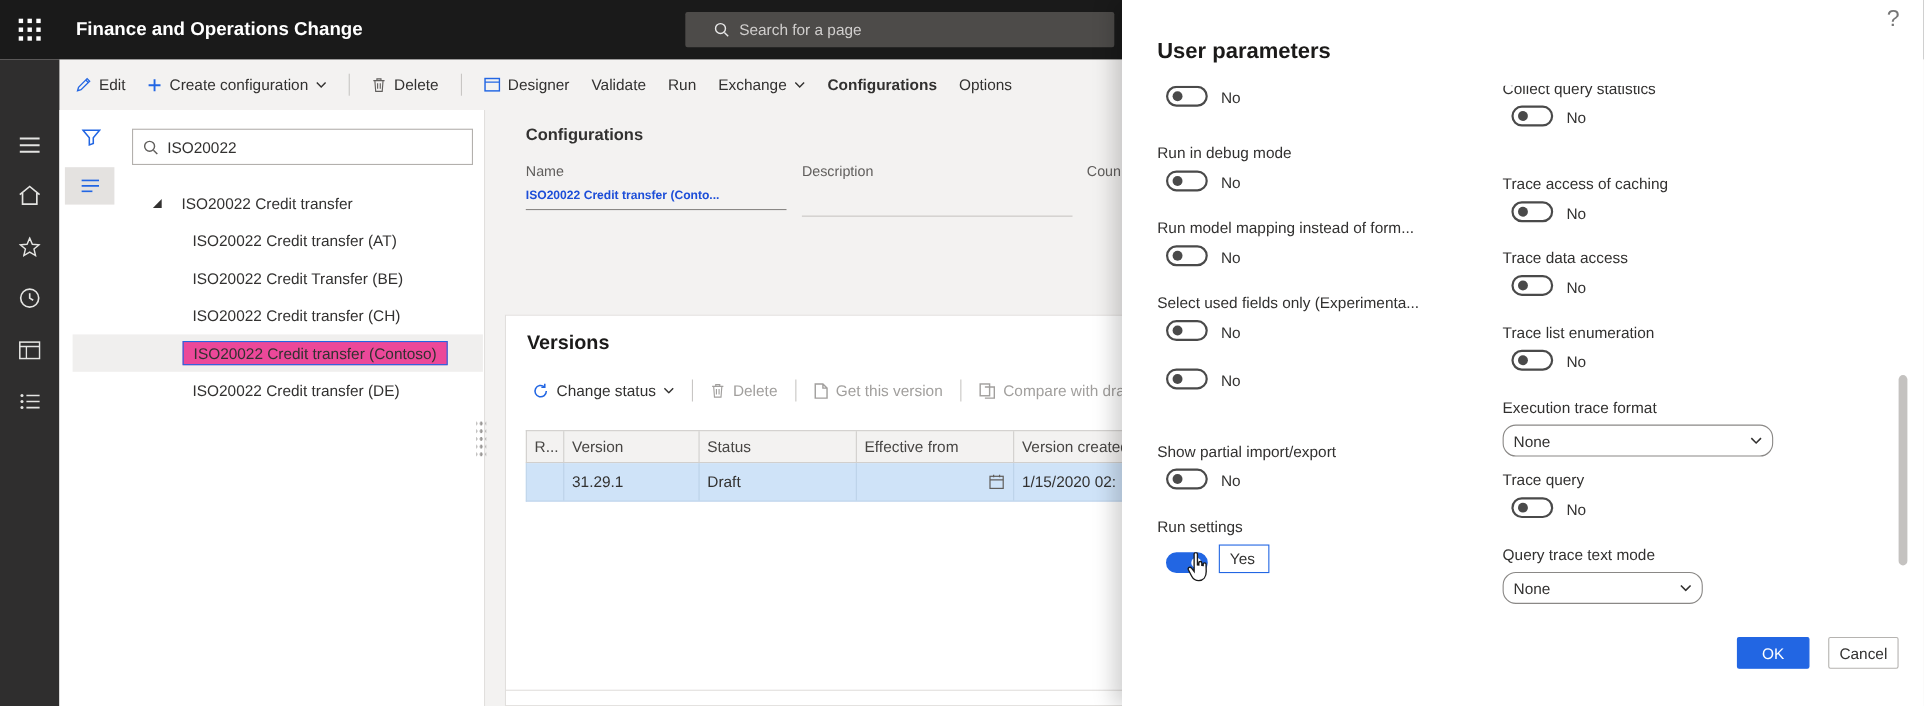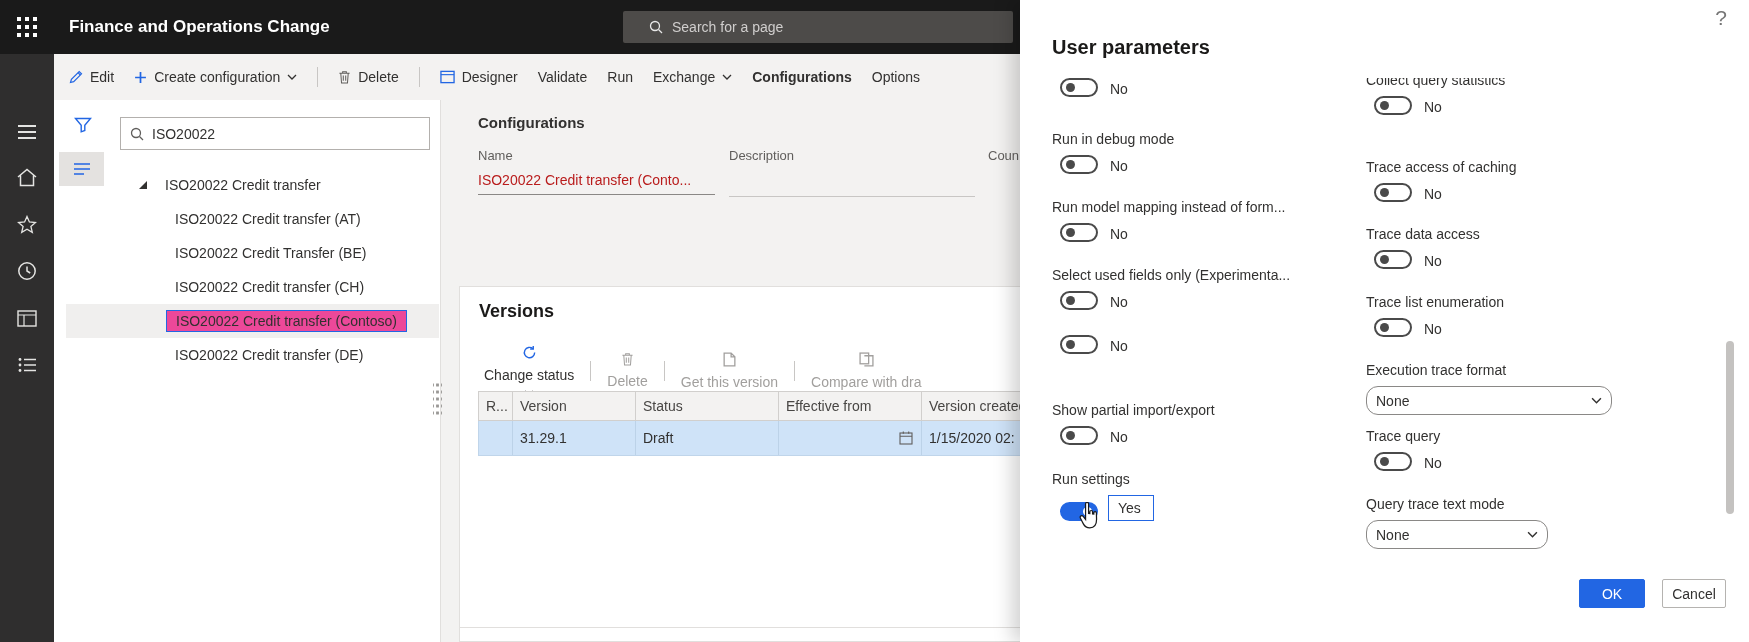--- a/index.html
+++ b/index.html
@@ -39,27 +39,27 @@
   .titem.root .tri{position:absolute;left:72px;top:12px;}
   .titem.sel{background:#f0efee;padding-left:100px;}
   .selbox{border:1px solid #2266E3;background:#ec4899;padding:2px 9px;}
   .splitter{position:absolute;left:433px;top:380px;width:9px;height:38px;background-image:radial-gradient(#9a9896 1.2px,transparent 1.4px);background-size:5px 7px;background-position:center;cursor:col-resize;}
 
   
   .content{position:absolute;left:441px;top:100px;right:0;bottom:0;}
   .sec-title{position:absolute;left:37px;top:14px;font-size:15px;font-weight:700;}
   .fgroup{position:absolute;top:48px;}
   .flabel{font-size:13px;color:#605e5c;margin-bottom:9px;white-space:nowrap;}
-  .fvalue{font-size:14px;color:#b91c1c;padding-bottom:6px;border-bottom:1px solid #8a8886;white-space:nowrap;overflow:hidden;}
+  .fvalue{font-size:11px;color:#1d4ed8;padding-bottom:6px;border-bottom:1px solid #8a8886;white-space:nowrap;overflow:hidden;font-weight:bold;}
   .fvalue.empty{border-bottom:1px solid #c8c6c4;height:25px;}
 
   .vcard{position:absolute;left:18px;top:186px;width:1010px;bottom:0;background:#fff;border:1px solid #e1dfdd;}
   .vtitle{position:absolute;left:19px;top:14px;font-size:18px;font-weight:700;color:#1b1a19;}
   .vtools{position:absolute;left:24px;top:58px;display:flex;align-items:center;gap:16px;font-size:14px;white-space:nowrap;}
-  .vtool{display:flex;align-items:center;gap:7px;cursor:pointer;flex-direction:column;}
+  .vtool{display:flex;align-items:center;gap:7px;cursor:pointer;}
   .vtool.dis{color:#a19f9d;}
   .vtable{position:absolute;left:18px;top:104px;width:880px;font-size:14px;}
   .vhead{display:flex;height:30px;border-top:1px solid #d1cfcd;border-bottom:1px solid #d1cfcd;border-left:1px solid #d1cfcd;background:#f3f2f1;color:#484644;}
   .vhead .c{display:flex;align-items:center;padding:0 7px;border-right:1px solid #d1cfcd;cursor:pointer;white-space:nowrap;overflow:hidden;}
   .vrow{display:flex;height:35px;background:#cfe3f8;border-bottom:1px solid #c0d5ea;border-left:1px solid #c0d5ea;cursor:pointer;}
   .vrow .c{display:flex;align-items:center;padding:0 7px;border-right:1px solid #bcd2e8;white-space:nowrap;overflow:hidden;}
   .c1{width:34px;}.c2{width:123px;}.c3{width:143px;}.c4{width:143px;justify-content:flex-end;}.c5{flex:1;}
   .vline{position:absolute;left:0;right:0;top:340px;border-top:1px solid #e1dfdd;}
 
   

